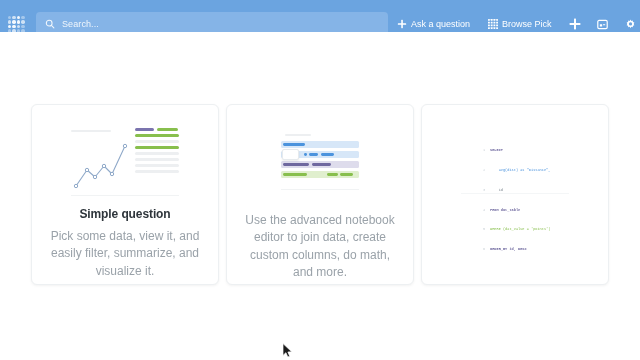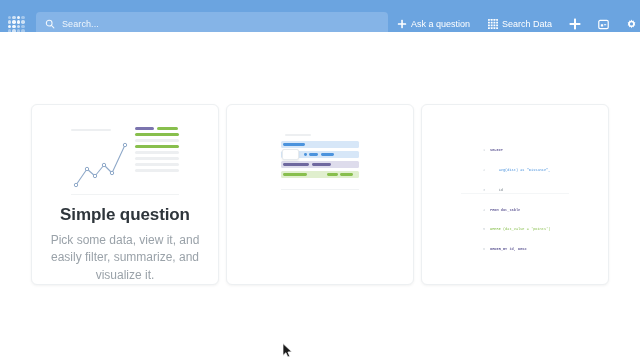--- a/index.html
+++ b/index.html
@@ -88,21 +88,21 @@
     display: flex; flex-direction: column;
     align-items: center;
     padding-top: 14px;
   }
   .illus {
     width: 160px; height: 86px;
     position: relative;
     display: flex; align-items: center; justify-content: center;
   }
   .card-title {
-    font-size: 17px;
+    font-size: 12px;
     font-weight: 700;
     color: #2E353B;
     margin-top: 2px;
     letter-spacing: -.1px;
   }
   .card-desc {
     font-size: 12px;
     line-height: 1.45;
     color: #9AA2A9;
     text-align: center;
@@ -243,21 +243,21 @@
           <rect x="0" y="6.6" width="2.2" height="2.2" rx=".3"></rect>
             <rect x="3.3" y="6.6" width="2.2" height="2.2" rx=".3"></rect>
           <rect x="6.6" y="6.6" width="2.2" height="2.2" rx=".3"></rect>
             <rect x="9.8" y="6.6" width="2.2" height="2.2" rx=".3"></rect>
           <rect x="0" y="9.8" width="2.2" height="2.2" rx=".3"></rect>
             <rect x="3.3" y="9.8" width="2.2" height="2.2" rx=".3"></rect>
           <rect x="6.6" y="9.8" width="2.2" height="2.2" rx=".3"></rect>
             <rect x="9.8" y="9.8" width="2.2" height="2.2" rx=".3"></rect>
         </g>
       </svg>
-      <span>Search Data</span>
+      <span>Browse Pick</span>
     </div>
 
     <div class="nav-icon-btn">
       <svg width="12" height="12" viewBox="0 0 12 12">
         <rect x="5" y=".6" width="2" height="10.8" fill="#fff" rx=".6"></rect>
         <rect x=".6" y="5" width="10.8" height="2" fill="#fff" rx=".6"></rect>
       </svg>
     </div>
 
     <div class="nav-icon-btn">
@@ -345,20 +345,21 @@
 
             <div class="nb-row nb-green">
               <div class="chip c-green" style="width:24px"></div>
               <div class="chip c-green" style="width:11px; margin-left:17px"></div>
               <div class="chip c-green" style="width:13px"></div>
             </div>
 
           </div>
         </div>
       </div>
+      <div class="card-desc">Use the advanced notebook editor to join data, create custom columns, do math, and more.</div>
     </div>
 
     <div class="card">
       <div class="illus">
         <div class="ill3">
           <div class="hrule"></div>
           <div class="sql" style="padding-top:4px; padding-left:22px">
             <div class="ln">
               <span class="gut">1</span>
               <span class="kw">SELECT</span>

